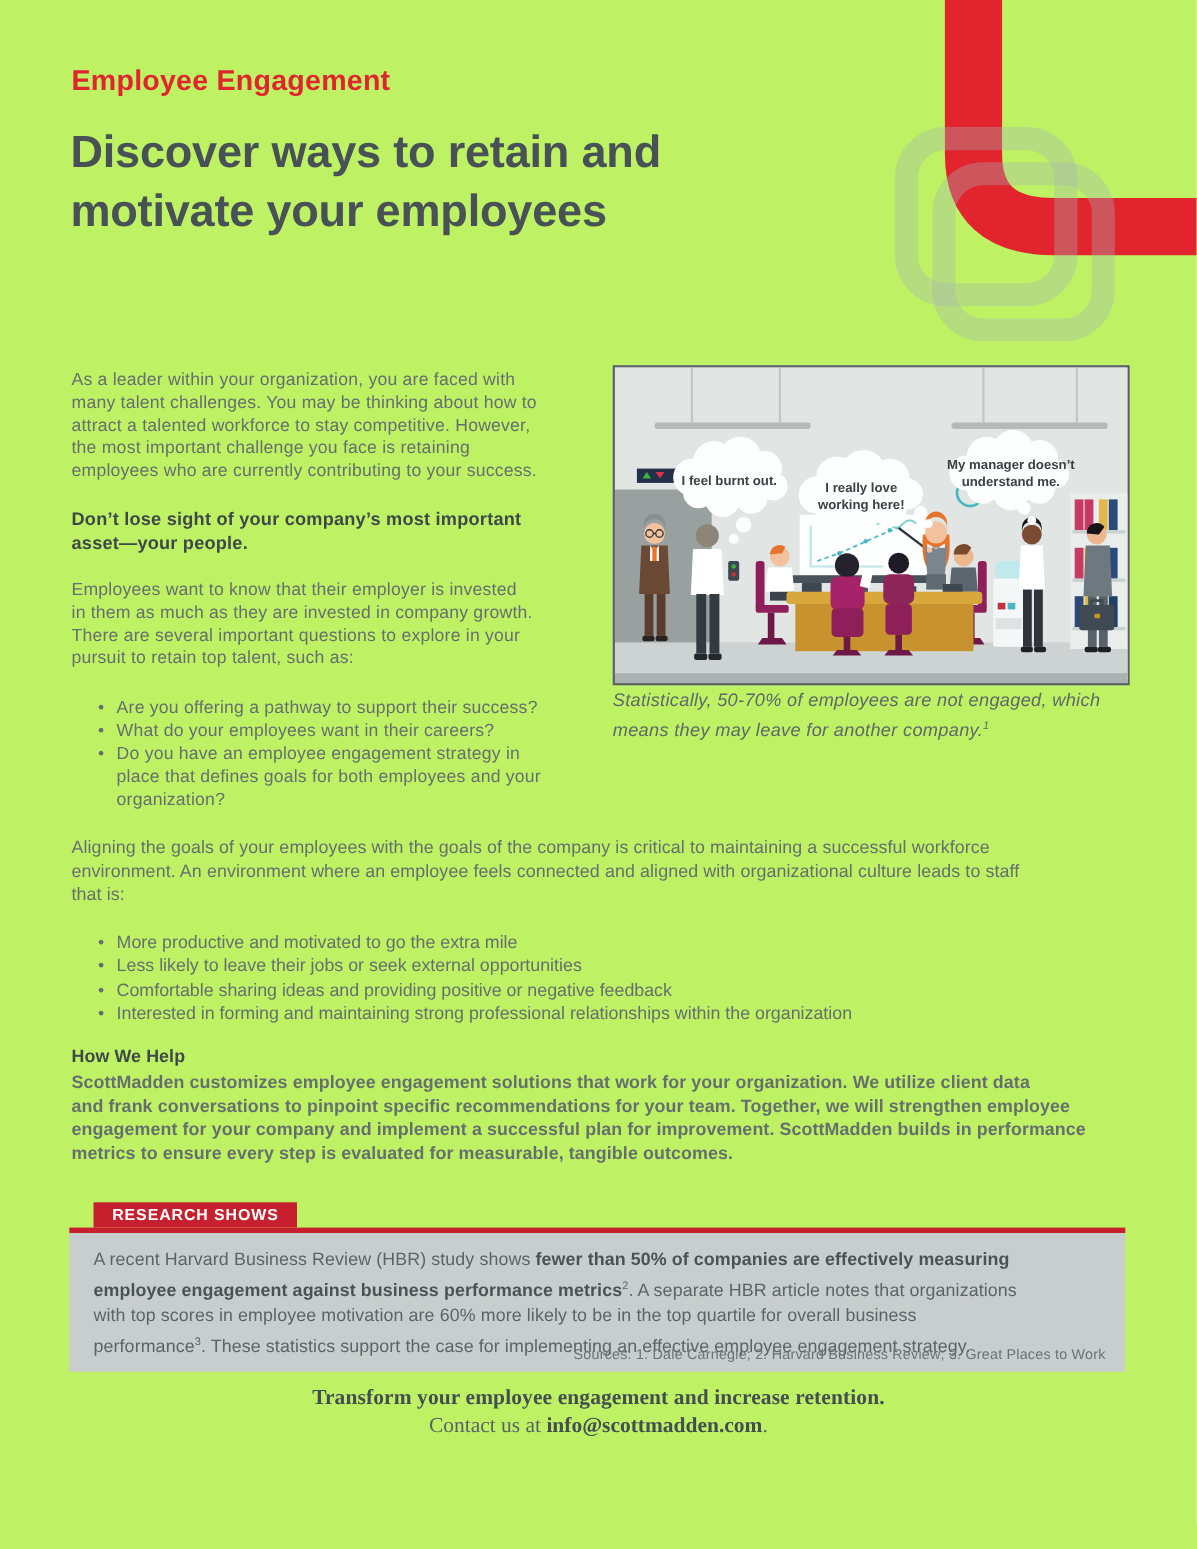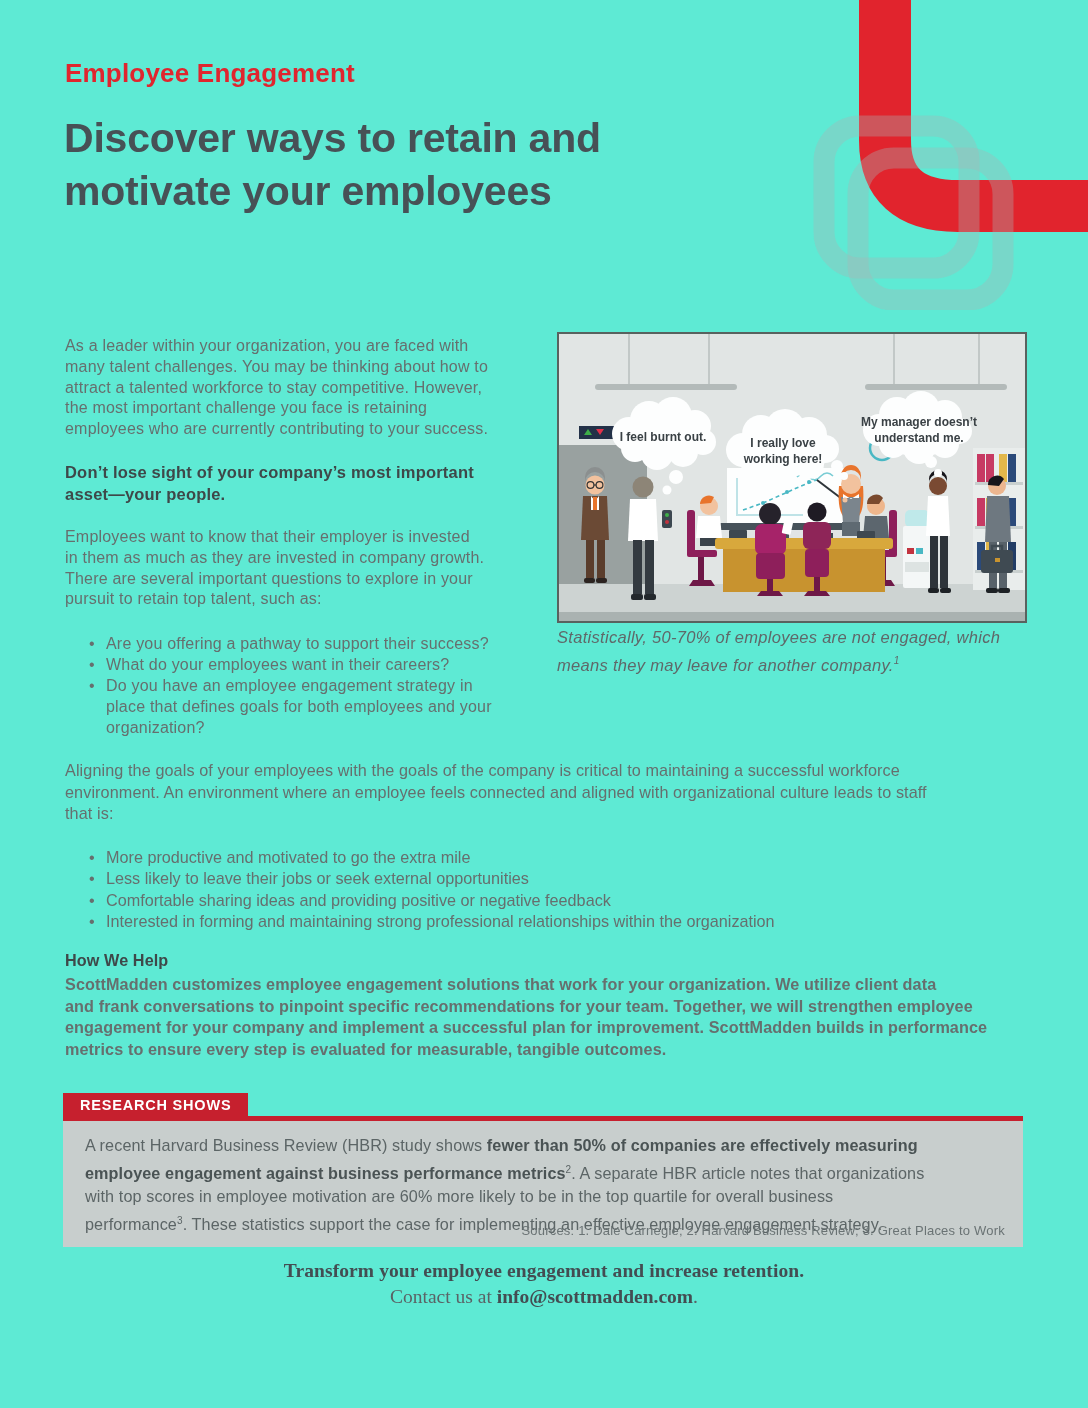--- a/index.html
+++ b/index.html
@@ -1,16 +1,16 @@
 <!DOCTYPE html>
 <html><head>
 <meta charset="utf-8">
 <style>
   html,body{margin:0;padding:0;background:#ffffff;}
-  .page{position:relative;width:1088px;height:1408px;background:#5eead4;overflow:hidden;
+  .page{position:relative;width:1088px;height:1408px;background:#bef264;overflow:hidden;
         font-family:"Liberation Sans", sans-serif;color:#666f6e;}
   .abs{position:absolute;}
   .pre{white-space:pre-line;}
 
   
   .eyebrow{left:65px;top:58px;font-size:26px;font-weight:700;color:#e0252e;letter-spacing:0.2px;}
   .title{left:64px;top:112px;font-size:41px;line-height:53px;font-weight:700;color:#475156;letter-spacing:-0.2px;}
 
   
   .hero{right:0;top:0;}
@@ -32,21 +32,21 @@
 
   
   .wide{left:65px;width:965px;font-size:16.2px;line-height:21.5px;letter-spacing:0.1px;}
   .aligning{top:760px;}
   .b-list{left:89px;top:847px;width:940px;font-size:16.2px;line-height:21.3px;}
   .hwh-head{top:950px;font-weight:700;color:#3e4849;}
   .hwh-body{top:974px;font-weight:bold;}
 
   
   .research{left:63px;top:1093px;width:960px;}
-  .research .tab{display:inline-block;background:#c6202e;color:#ffffff;
+  .research .tab{display:inline-block;margin-left:22px;background:#c6202e;color:#ffffff;
      font-weight:700;font-size:14.5px;letter-spacing:0.8px;padding:4px 17px 3px 17px;}
   .research .rule{height:5px;background:#c6202e;}
   .research .box{position:relative;background:#c8cecd;height:126px;padding:13px 20px 0 22px;box-sizing:border-box;}
   .research .box .body{font-size:16.2px;line-height:23.5px;color:#5c6566;letter-spacing:0.1px;width:915px;}
   .research .box .body b{color:#4a5354;}
   .research .sources{position:absolute;right:18px;bottom:9px;font-size:13px;color:#6a7374;letter-spacing:0.2px;margin-top:41px;}
 
   
   .footer{left:0;top:1260px;width:1088px;text-align:center;color:#434d52;font-family:Liberation Serif, serif;}
   .footer .f1{font-size:19.5px;font-weight:700;letter-spacing:0.1px;}

